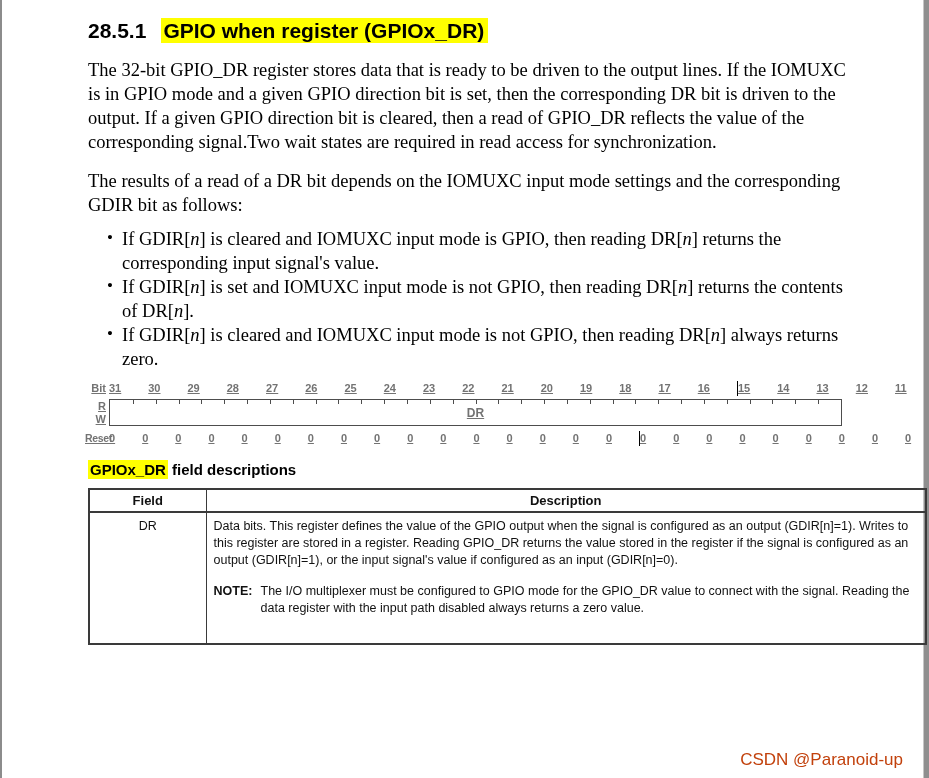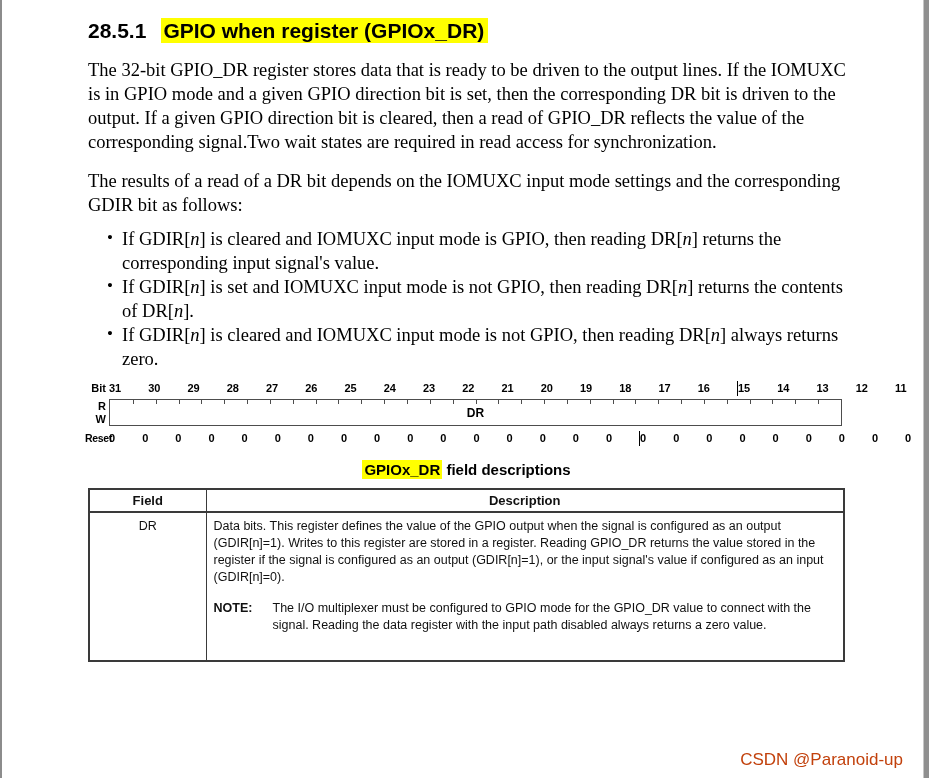--- a/index.html
+++ b/index.html
@@ -57,21 +57,21 @@
   .address {
     margin-top:19px;
     font-family:"Liberation Sans", sans-serif;
     font-size:13.5px; color:#1a1a1a;
   }
 
   
   .regdiag {
     margin-top:10px;
     font-family:"Liberation Sans", sans-serif;
-    font-weight:bold; color:#000000;
+    font-weight:bold; color:#737373;text-decoration:underline;
   }
   .rd-row { display:flex; align-items:stretch; }
   .rd-label {
     width:24px; flex:0 0 24px;
     text-align:right; padding-right:3px;
     font-size:11px; line-height:14px;
     margin-left:-3px;
   }
   .rd-label.reset { font-size:10.5px; letter-spacing:-0.3px; }
   .rd-cells { display:flex; width:733px; flex:0 0 733px;gap:27px; }
@@ -93,49 +93,49 @@
     border:1px solid #4d4d4d;
     display:flex; align-items:center; justify-content:center;
     font-size:12px;
   }
   .tick { position:absolute; top:0; width:1px; height:4px; background:#4d4d4d; }
   .reset-row { margin-top:5px; }
 
   
   .tbl-title {
     margin-top:15px;
-    width:757px; text-align:center;
+    width:757px; text-align:left;
     font-family:"Liberation Sans", sans-serif;
     font-weight:bold; font-size:15px;
   }
   .tbl-title .hl { padding:1px 2px; }
   table.fields {
     margin-top:10px;
-    width:757px;
+    width:839px;
     border-collapse:collapse;
     border:2px solid #3a3a3a;
     font-family:"Liberation Sans", sans-serif;
     font-size:12.5px; color:#111;
   }
   table.fields th {
     border-bottom:2px solid #3a3a3a;
     font-size:13px;
     padding:3px 4px;
     text-align:center;
   }
   table.fields th.col-field { width:117px; border-right:1px solid #3a3a3a; }
   td.cell-field {
     border-right:1px solid #3a3a3a;
     text-align:center; vertical-align:top;
     padding-top:6px;
   }
   td.cell-desc { padding:5px 8px 26px 7px; line-height:17px; }
   .note { display:flex; margin-top:14px; line-height:17px; }
   .note .note-label { font-weight:bold; width:47px; flex:0 0 47px; }
-  .note .note-text { flex:1;margin-left:12px; }
+  .note .note-text { flex:1; }
 
   .watermark {
     position:absolute; right:26px; bottom:8px;
     font-family:"Liberation Sans", sans-serif;
     font-size:17px; color:#c2410c;
   }
 </style>
 </head>
 <body>
 

